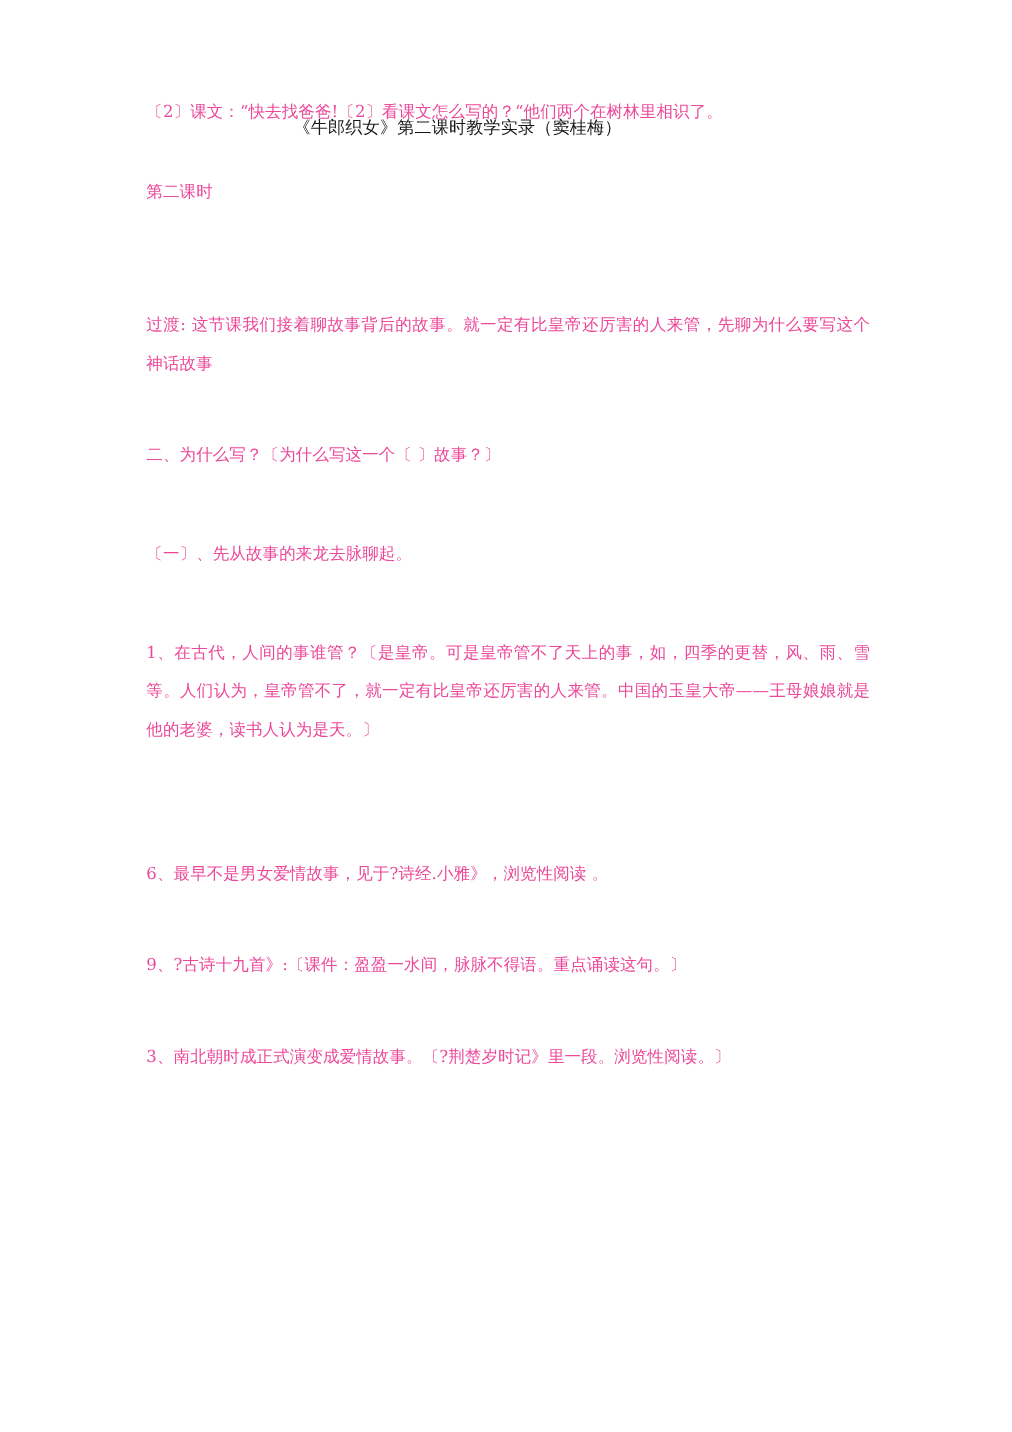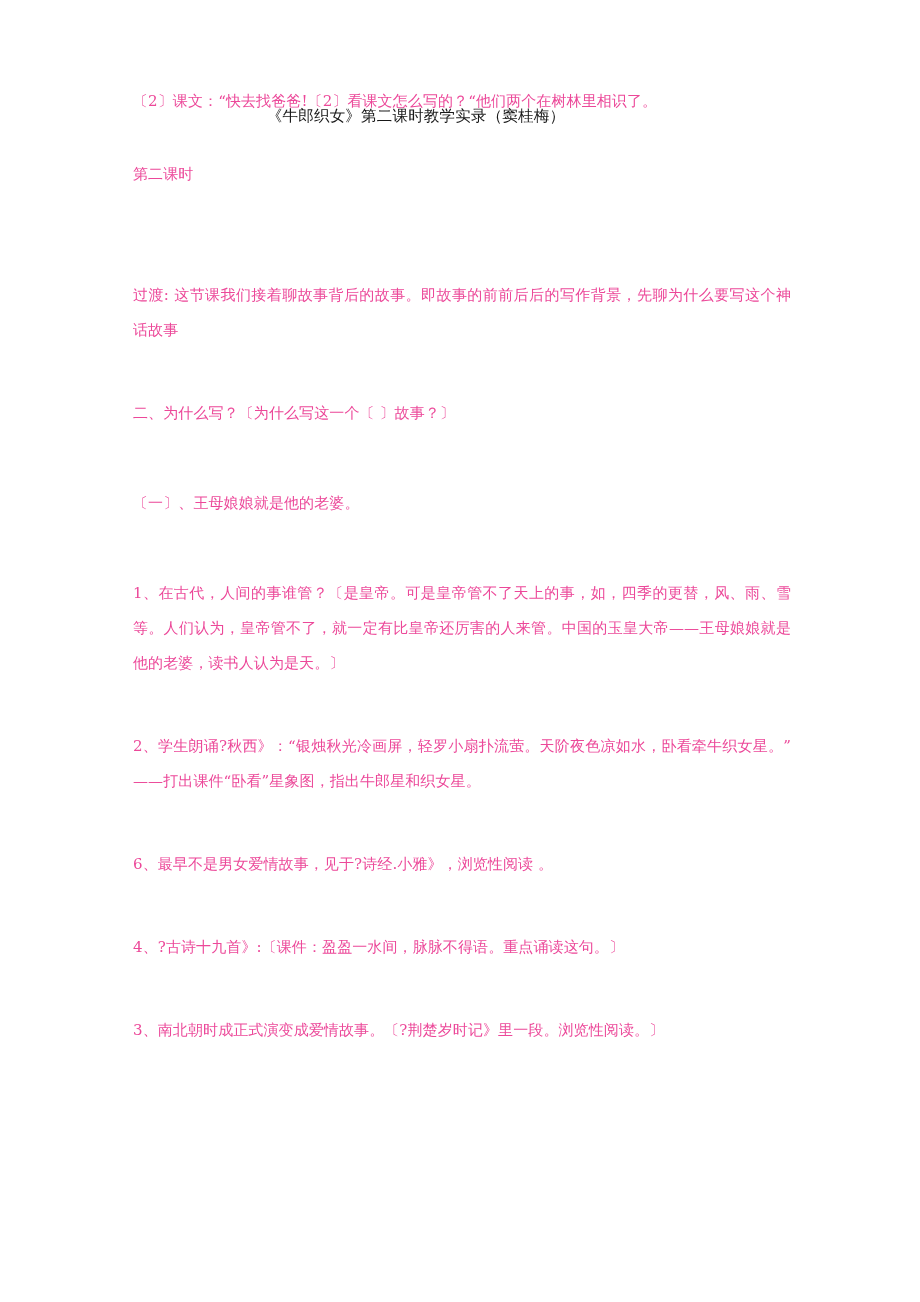--- a/index.html
+++ b/index.html
@@ -66,44 +66,43 @@
 
     <div class="sp-sm"></div>
 
     <p class="para">第二课时</p>
 
     <div class="sp-sm"></div>
 
 
     <div class="sp-md"></div>
 
-    <p class="para">过渡: 这节课我们接着聊故事背后的故事。即故事的前前后后的写作背景，先聊为什么要写这个神话故事</p>
+    <p class="para">过渡: 这节课我们接着聊故事背后的故事。就一定有比皇帝还厉害的人来管，先聊为什么要写这个神话故事</p>
 
     <div class="sp-md"></div>
 
     <p class="para">二、为什么写？〔为什么写这一个〔 〕故事？〕</p>
 
     <div class="sp-lg"></div>
 
-    <p class="para">〔一〕、王母娘娘就是他的老婆。</p>
+    <p class="para">〔一〕、先从故事的来龙去脉聊起。</p>
 
     <div class="sp-lg"></div>
 
     <p class="para">1、在古代，人间的事谁管？〔是皇帝。可是皇帝管不了天上的事，如，四季的更替，风、雨、雪等。人们认为，皇帝管不了，就一定有比皇帝还厉害的人来管。中国的玉皇大帝——王母娘娘就是他的老婆，读书人认为是天。〕</p>
 
     <div class="sp-md"></div>
 
-    <p class="para">2、学生朗诵?秋西》：“银烛秋光冷画屏，轻罗小扇扑流萤。天阶夜色凉如水，卧看牵牛织女星。”——打出课件“卧看”星象图，指出牛郎星和织女星。</p>
 
     <div class="sp-md"></div>
 
     <p class="para">6、最早不是男女爱情故事，见于?诗经.小雅》，浏览性阅读 。</p>
 
     <div class="sp-md"></div>
 
-    <p class="para">4、?古诗十九首》:〔课件：盈盈一水间，脉脉不得语。重点诵读这句。〕</p>
+    <p class="para">9、?古诗十九首》:〔课件：盈盈一水间，脉脉不得语。重点诵读这句。〕</p>
 
     <div class="sp-md"></div>
 
     <p class="para">3、南北朝时成正式演变成爱情故事。〔?荆楚岁时记》里一段。浏览性阅读。〕</p>
 
   </div>
 </div>
 
 </body></html>

